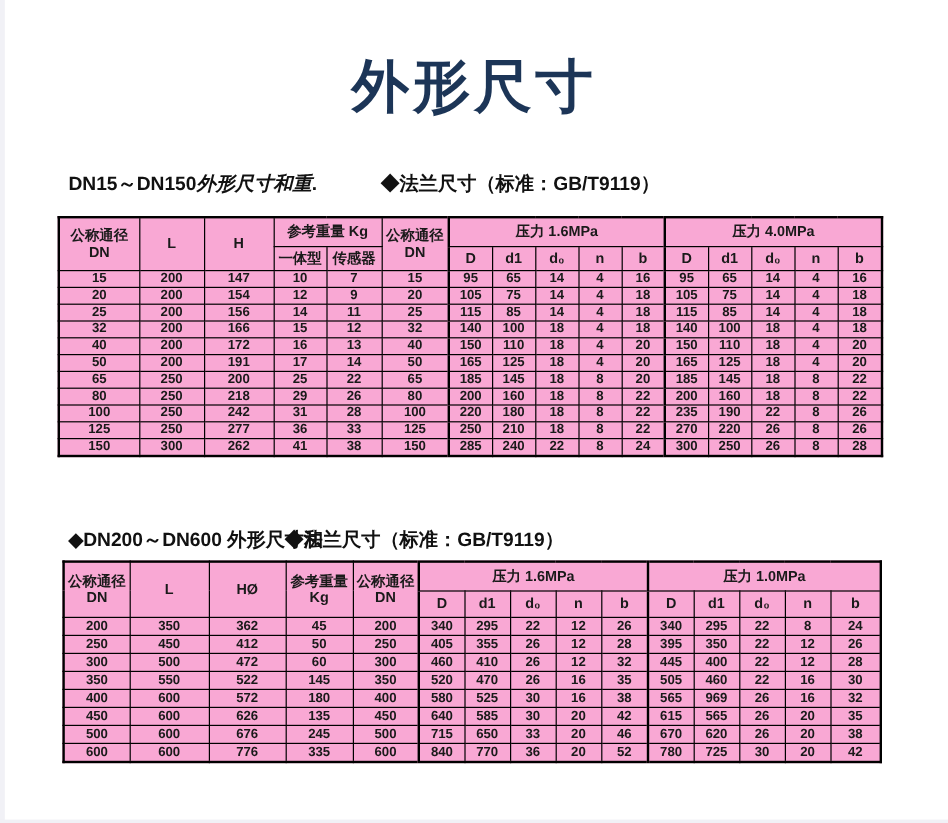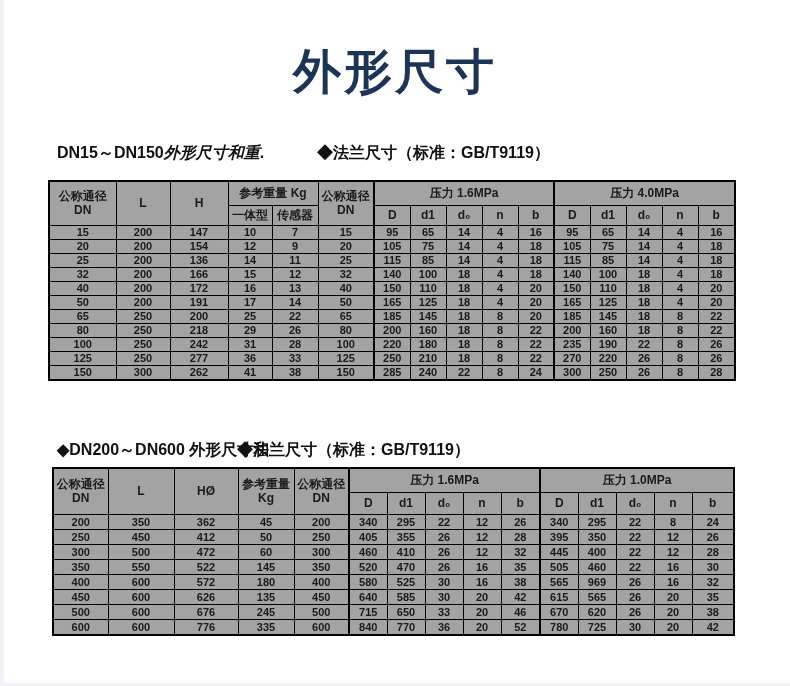--- a/index.html
+++ b/index.html
@@ -32,21 +32,21 @@
   }
   #sec1-left  { top:143px; left:57px;  }
   #sec1-right { top:143px; left:317px; }
   #sec2-left  { top:440px; left:57px;  }
   #sec2-right { top:440px; left:237px; }
   .italic-part { font-style:italic; }
   table {
     position:absolute;
     border-collapse:collapse;
     table-layout:fixed;
-    background:#a3a3a3;
+    background:#f9a8d4;
     border:2px solid #000000;
   }
   #table1 { left:48px; top:180px; width:686px; }
   #table2 { left:52px; top:467px; width:681px; }
   th, td {
     border:1px solid #000000;
     text-align:center;
     vertical-align:middle;
     overflow:hidden;
     color:#1a1a1a;
@@ -164,21 +164,21 @@
         <td>18</td>
         <td>105</td>
         <td>75</td>
         <td>14</td>
         <td>4</td>
         <td>18</td>
       </tr>
       <tr>
         <td>25</td>
         <td>200</td>
-        <td>136</td>
+        <td>156</td>
         <td>14</td>
         <td>11</td>
         <td>25</td>
         <td>115</td>
         <td>85</td>
         <td>14</td>
         <td>4</td>
         <td>18</td>
         <td>115</td>
         <td>85</td>

